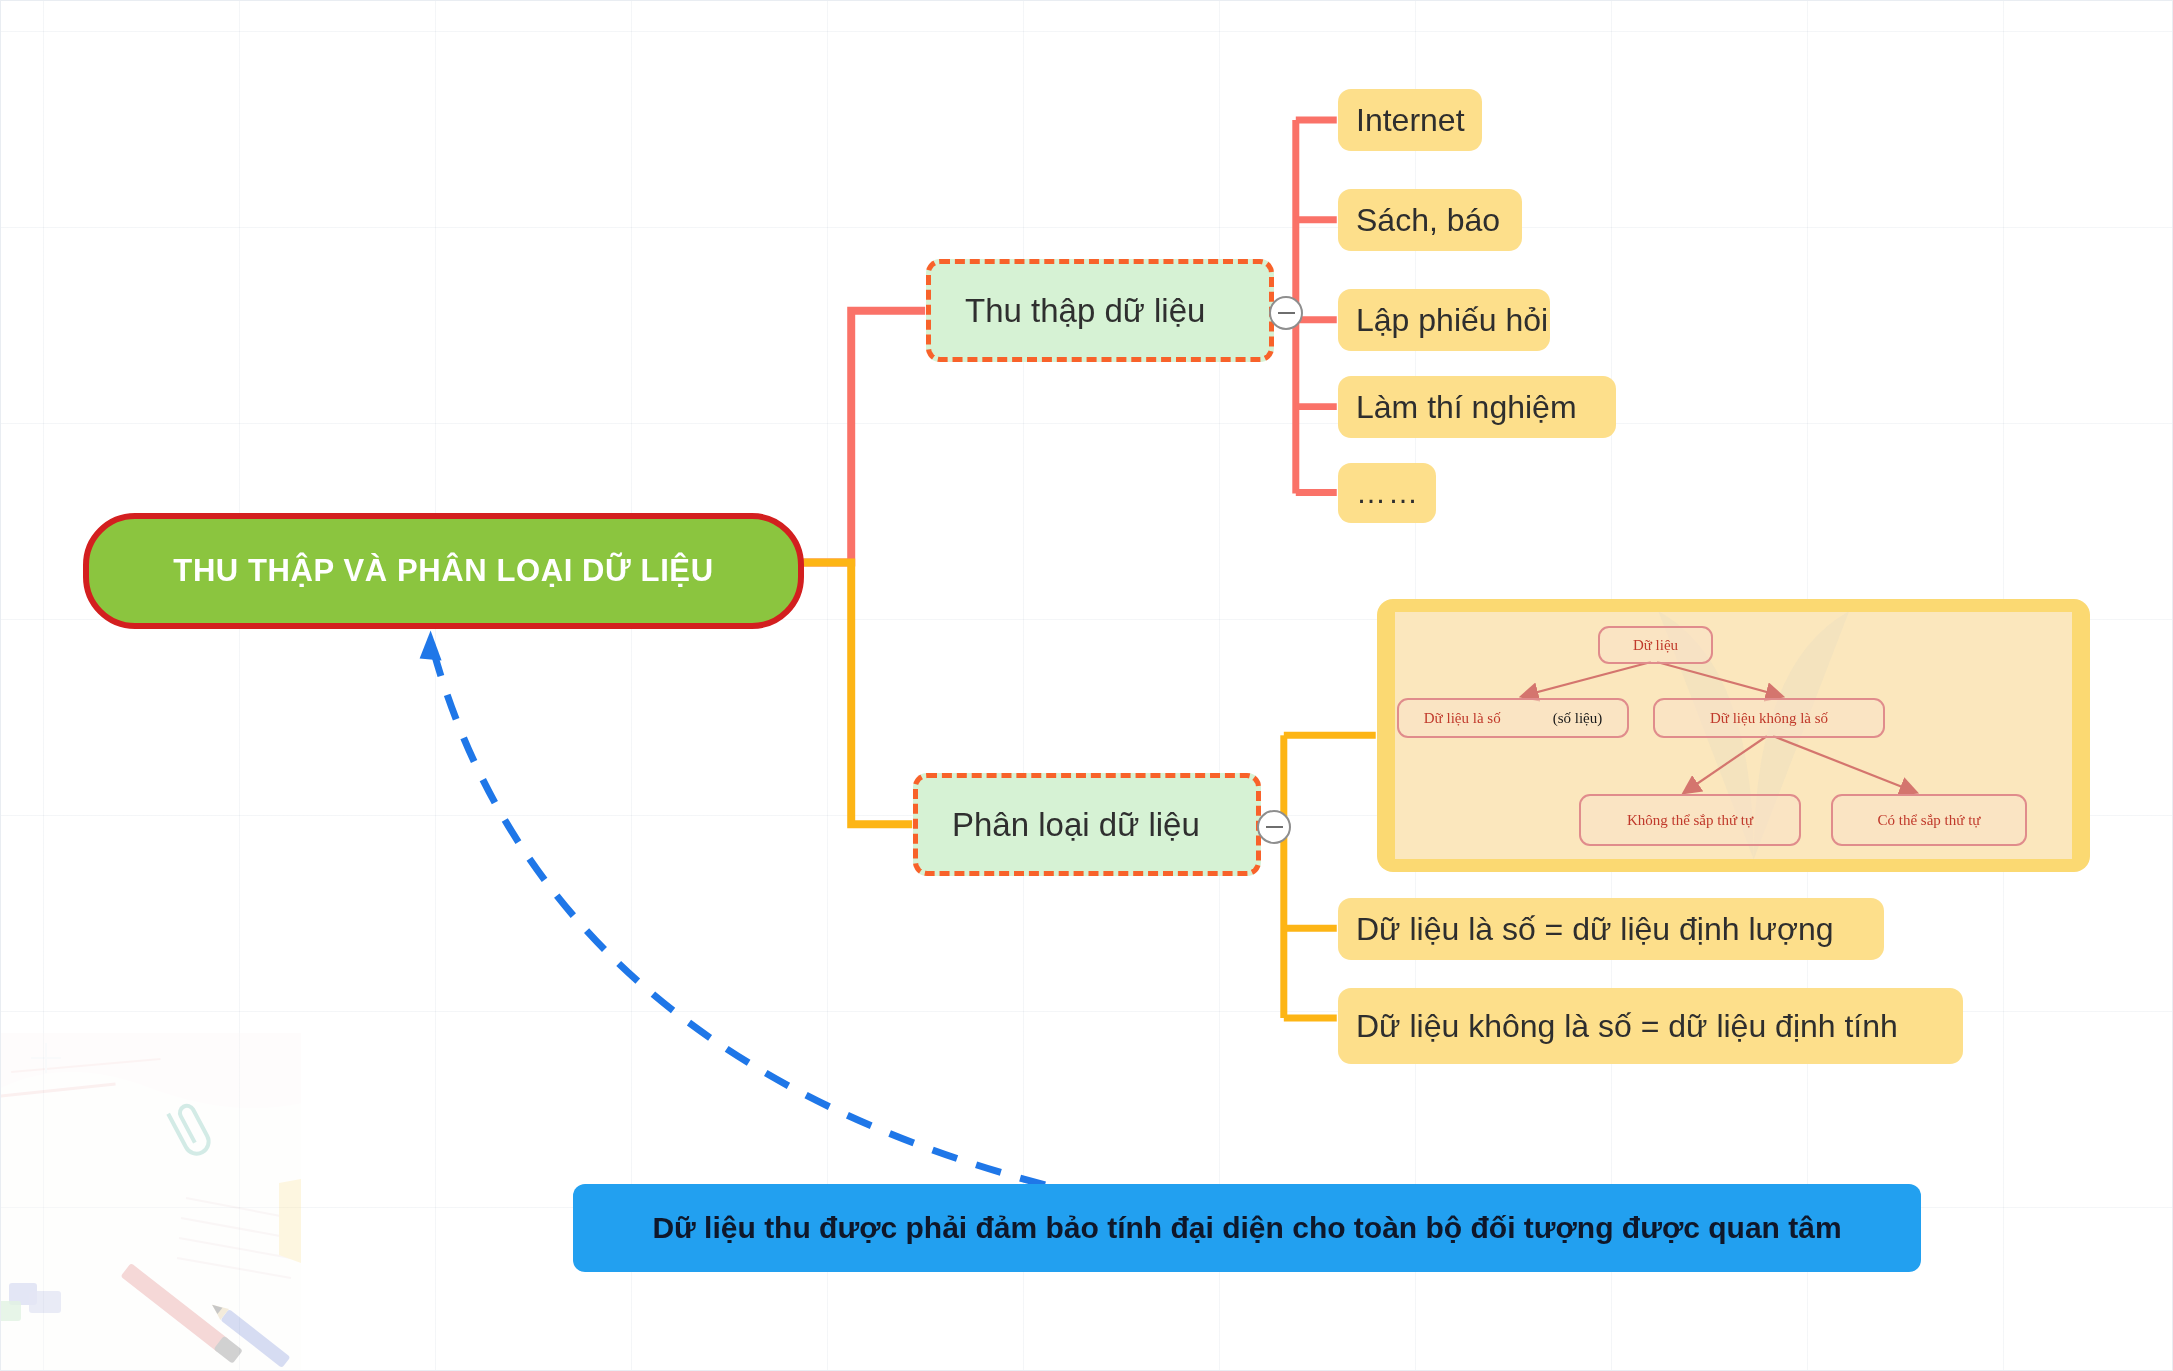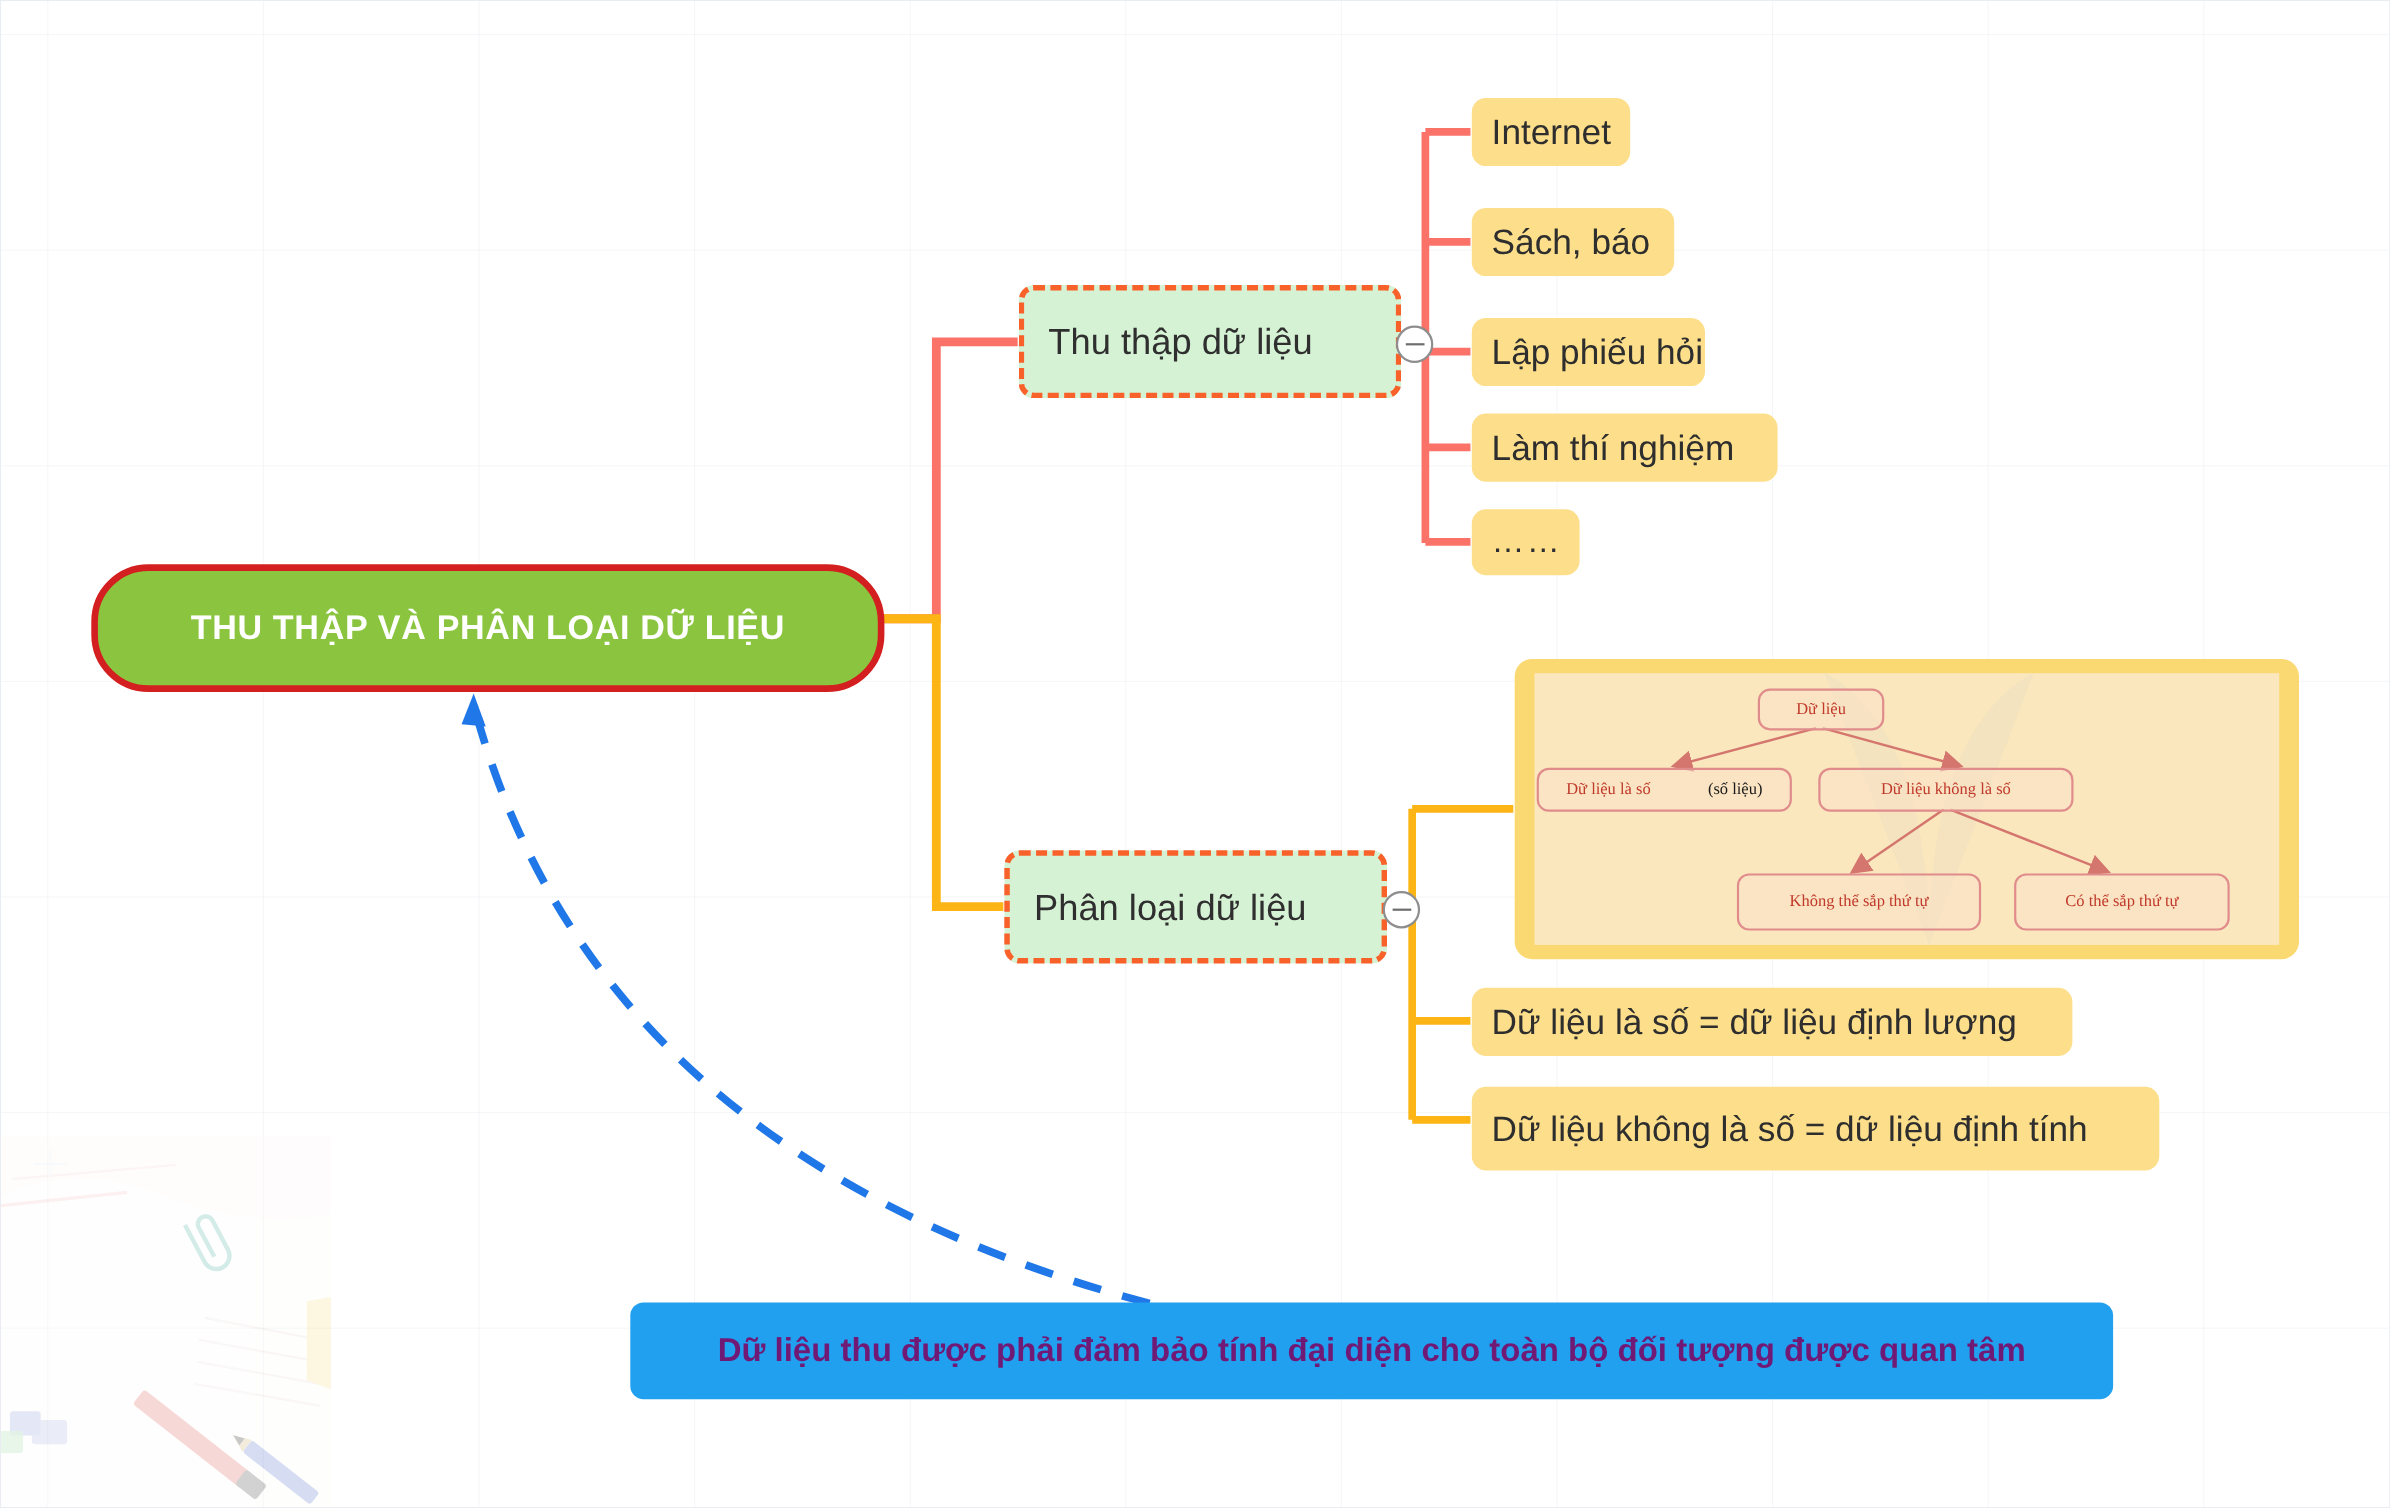--- a/index.html
+++ b/index.html
@@ -61,21 +61,21 @@
   }
 
   
   .branch-node {
     background: #D6F2D4;
     border: 5px dashed #F8622A;
     border-radius: 14px;
     display: flex;
     align-items: center;
     z-index: 5;
-    padding: 0 22px;
+    padding: 0 34px;
   }
   .branch-node .lbl {
     font-size: 33px;
     color: #2f2f2f;
     white-space: nowrap;
   }
   #branch-collect { left: 925px; top: 258px; width: 348px; height: 103px; }
   #branch-classify { left: 912px; top: 772px; width: 348px; height: 103px; }
 
   
@@ -180,21 +180,21 @@
     width: 1348px;
     height: 88px;
     background: #22A0F0;
     border-radius: 12px;
     display: flex;
     align-items: center;
     justify-content: center;
     z-index: 6;
   }
   #banner .lbl {
-    color: #701a75;
+    color: #0f172a;
     font-size: 30px;
     font-weight: bold;
     white-space: nowrap;
   }
 
   
   #decor {
     position: absolute;
     left: -10px;
     top: 1032px;

